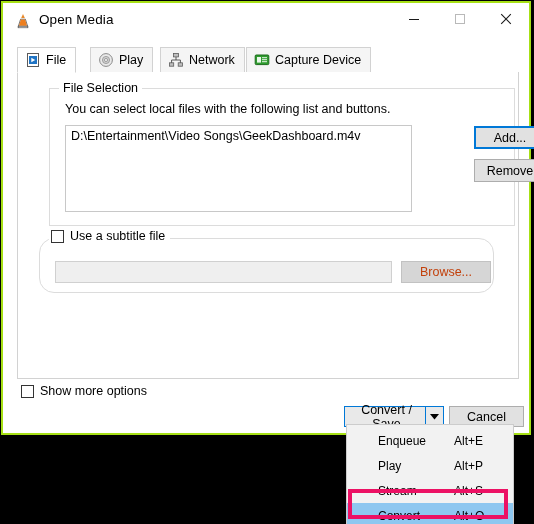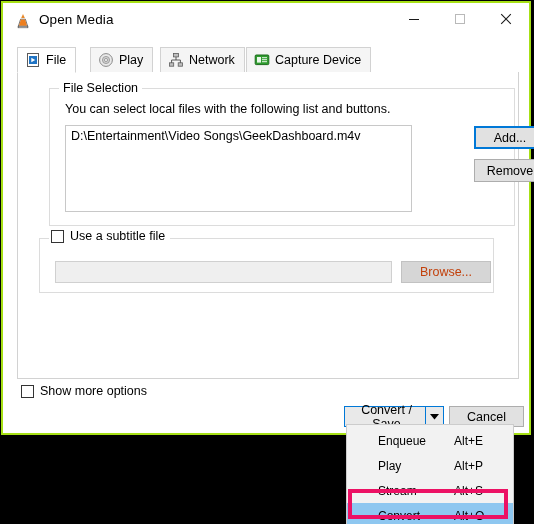--- a/index.html
+++ b/index.html
@@ -144,21 +144,21 @@
     position: absolute;
     top: -8px;
     left: 9px;
     background: #ffffff;
     padding: 0 4px;
     font-size: 12.5px;
     color: #000000;
     white-space: nowrap;
   }
   #group-file { left: 21px; top: 16px; width: 466px; height: 138px; margin-left: 10px; }
-  #group-sub  { left: 21px; top: 166px; width: 455px; height: 55px; }
+  #group-sub  { left: 21px; top: 166px; width: 455px; height: 55px; border-radius: 15px; }
 
   .hint-text {
     position: absolute;
     left: 15px;
     top: 13px;
     font-size: 12.5px;
     color: #000000;
     white-space: nowrap;
   }
 

